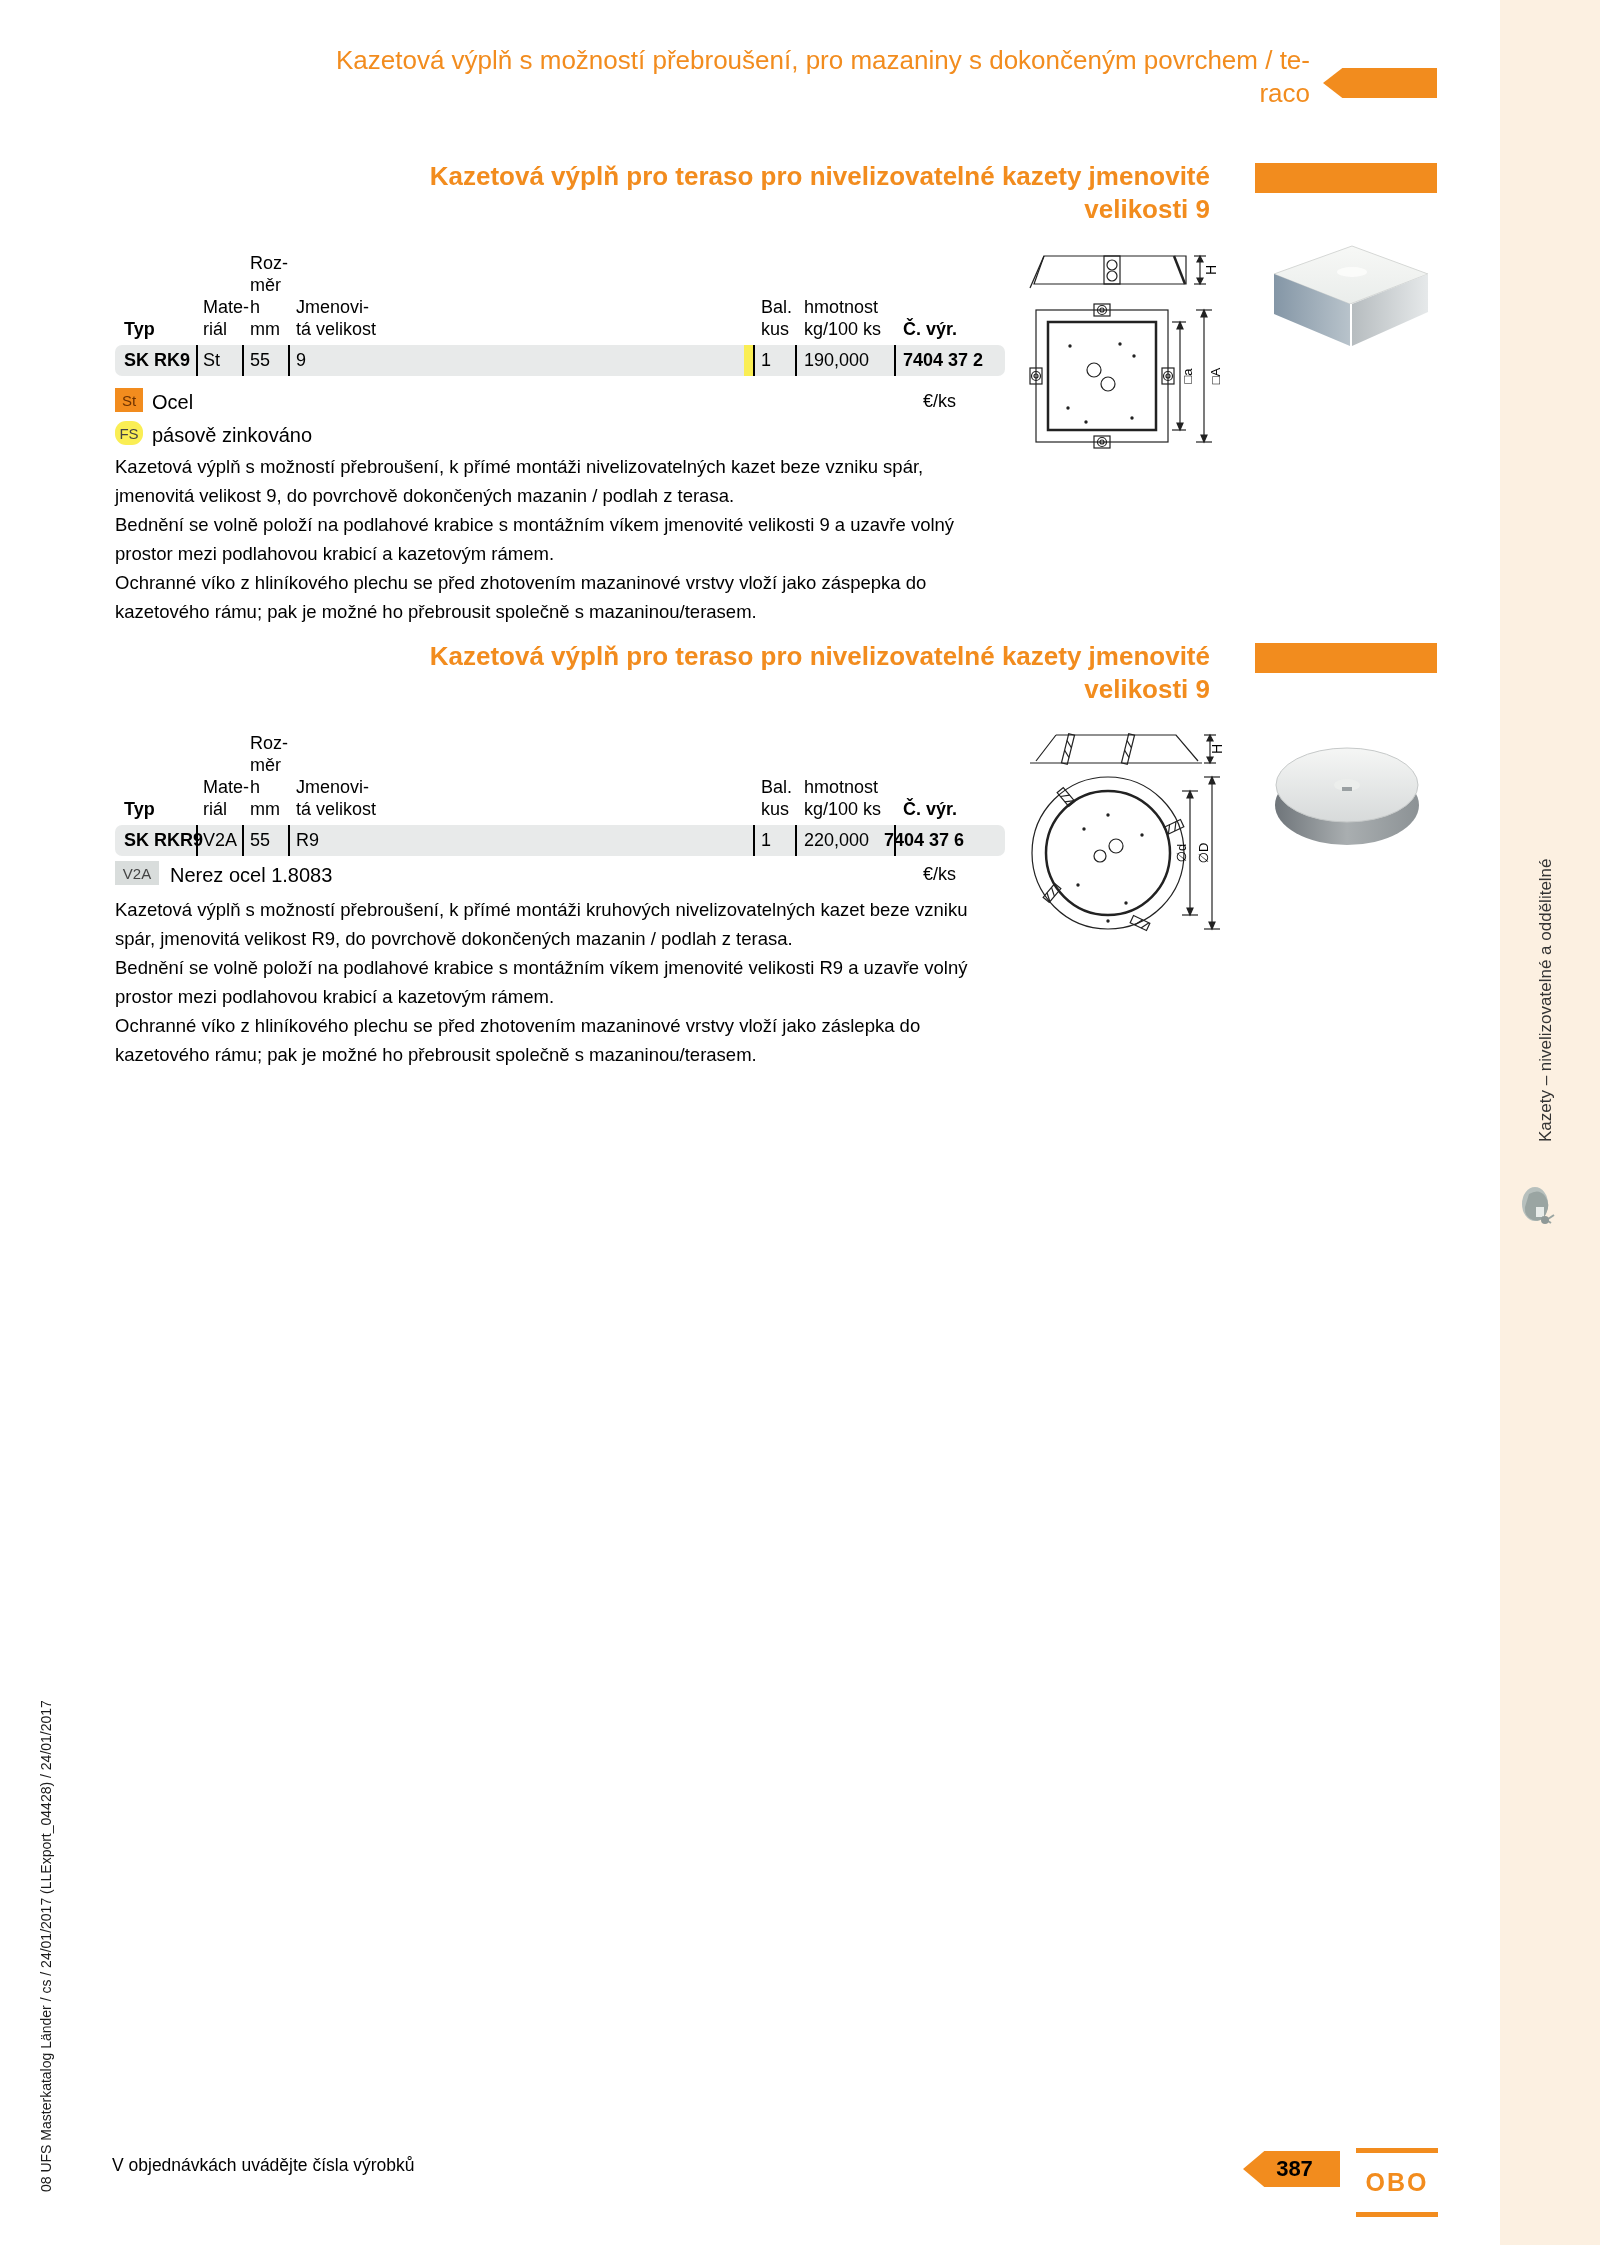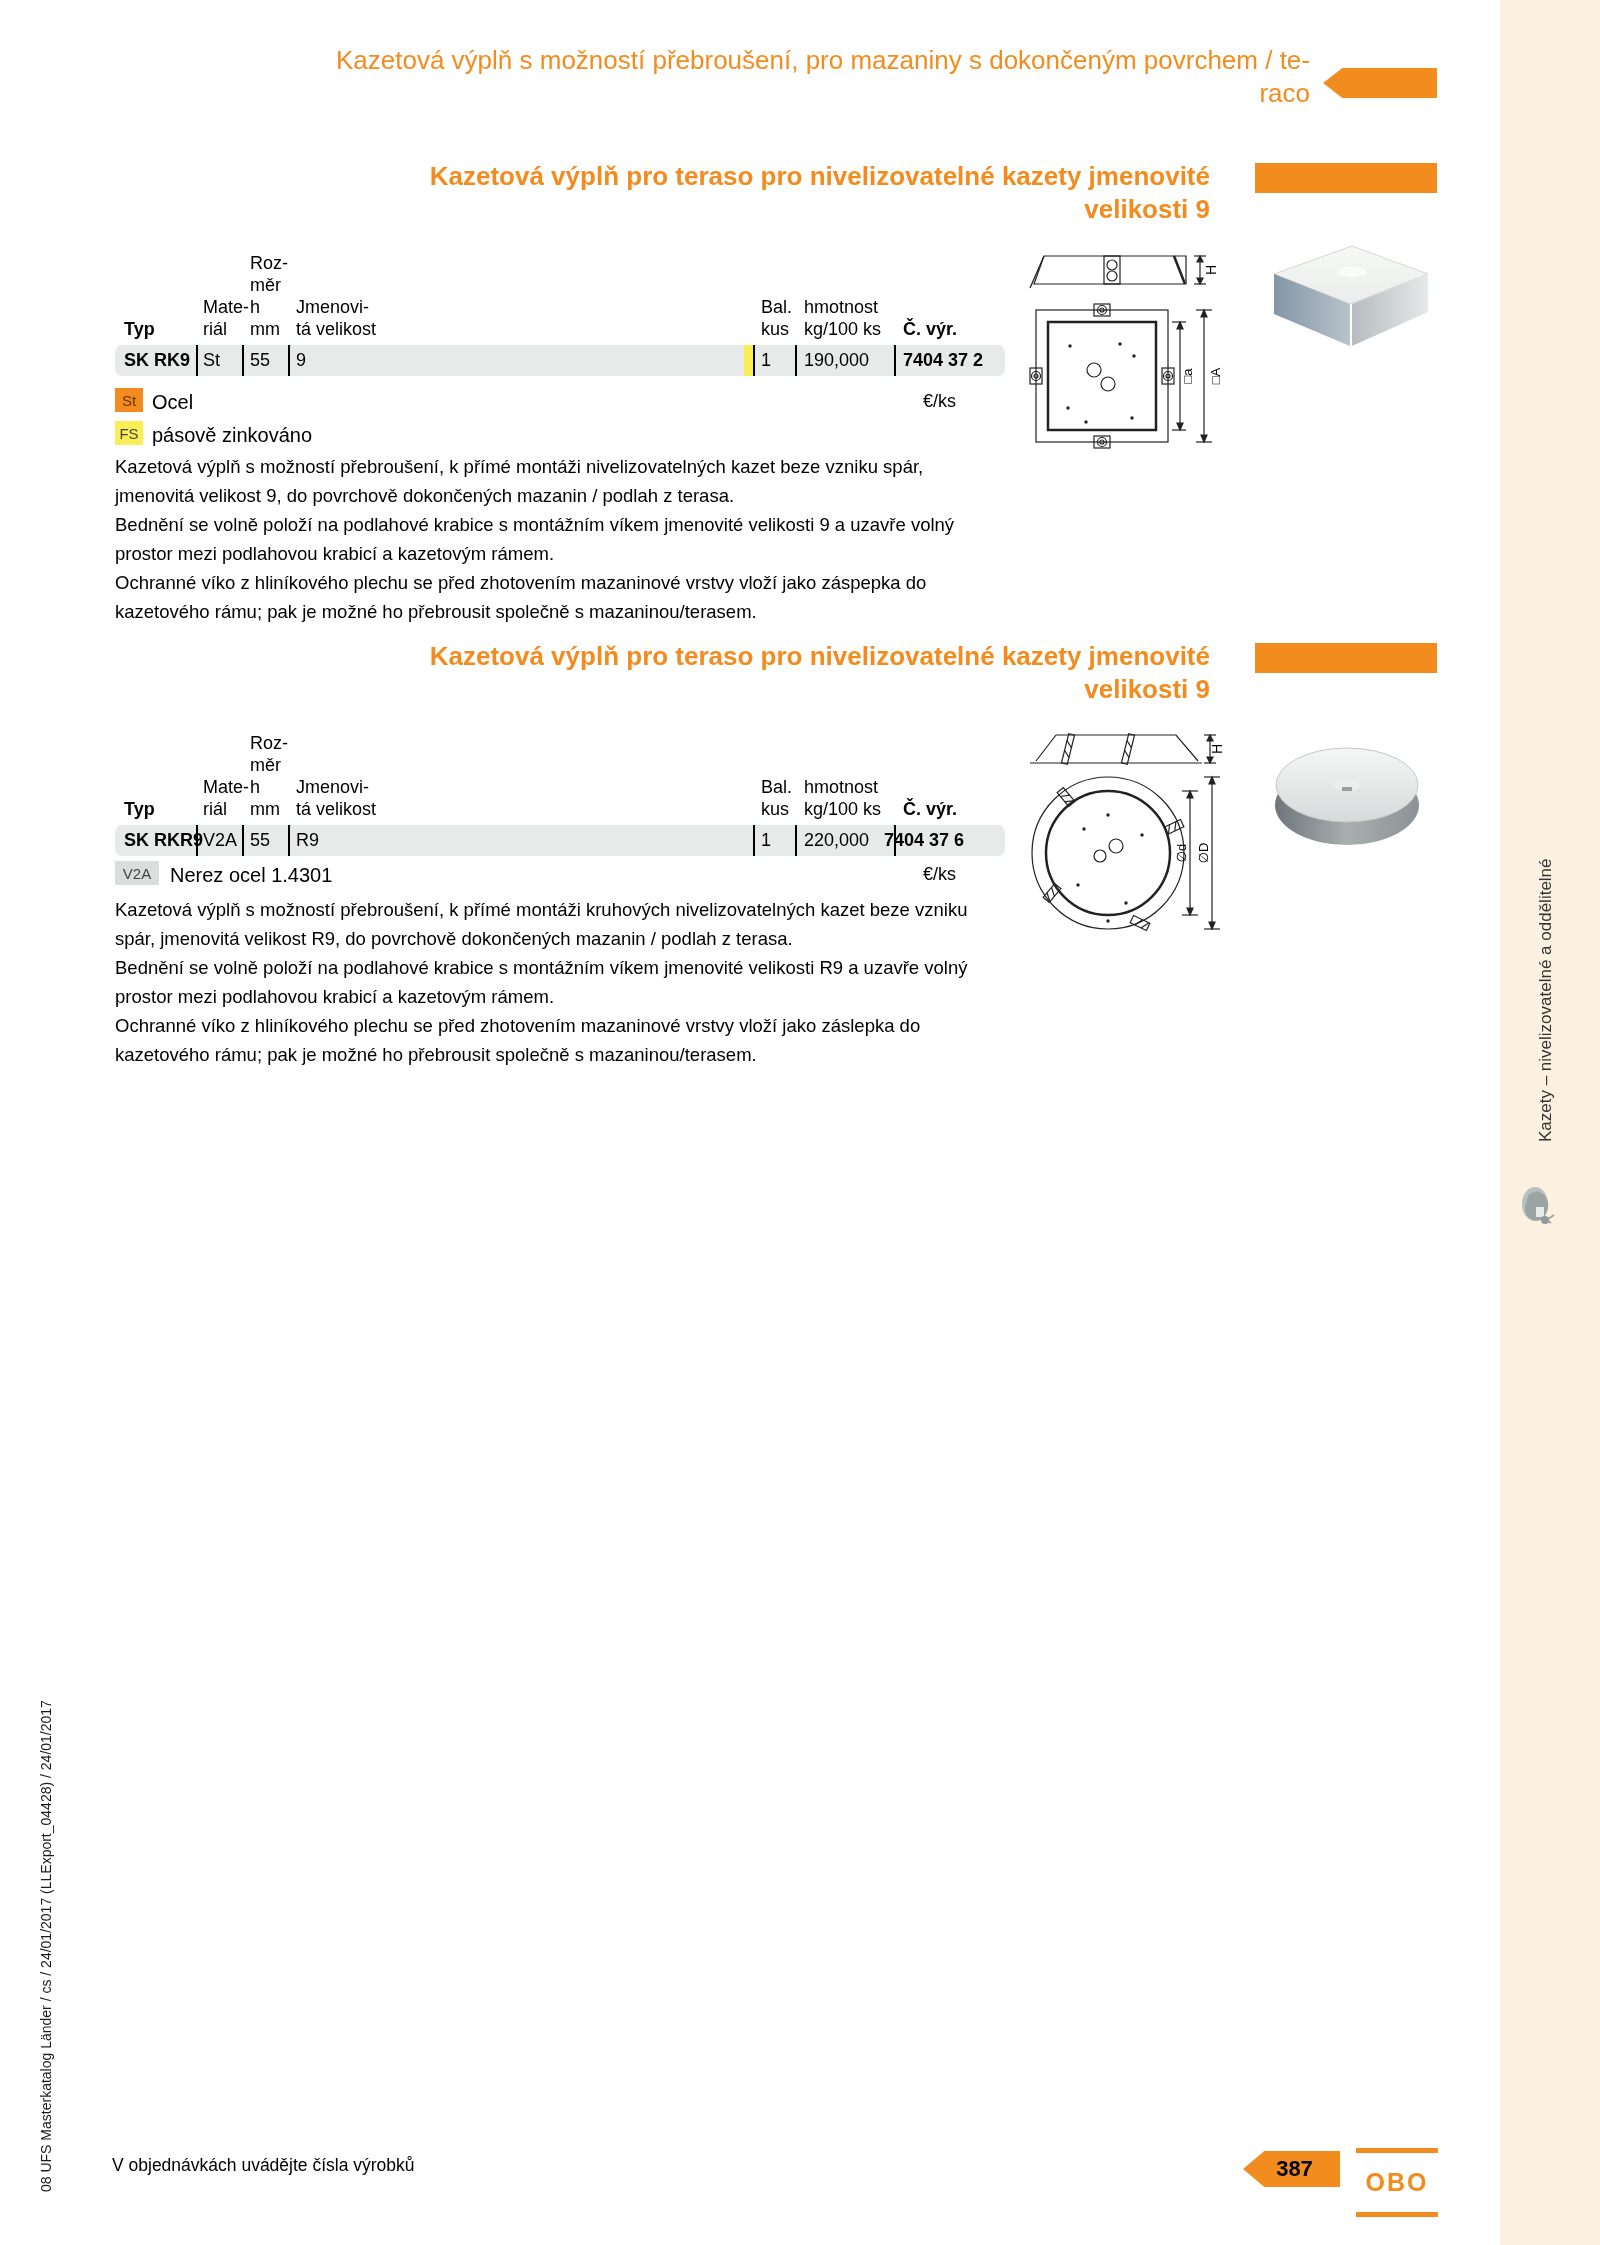--- a/index.html
+++ b/index.html
@@ -24,21 +24,21 @@
   .thead span{position:absolute;font-size:18px;white-space:nowrap;}
   .trow{position:absolute;left:115px;width:890px;height:31px;background:var(--rowgray);border-radius:7px;}
   .trow .cell{position:absolute;top:5px;font-size:18px;white-space:nowrap;}
   .trow .sep{position:absolute;top:0;width:2px;height:31px;background:#000;}
   .trow .hl{position:absolute;top:0;left:629px;width:9px;height:31px;background:var(--yellow);}
   .b{font-weight:bold;}
   
   .badge{position:absolute;height:24px;display:flex;align-items:center;justify-content:center;
     font-size:15px;padding:0 4px;box-sizing:border-box;}
   .badge-st{background:var(--orange);color:#6d3200;}
-  .badge-fs{background:var(--yellow);color:#444;}
+  .badge-fs{background:var(--yellow);color:#444;border-radius:11px;}
   .badge-v2a{background:#D9DDDC;color:#444;}
   .info-label{position:absolute;font-size:20px;}
   .price{position:absolute;width:80px;text-align:left;font-size:18px;}
   
   .desc{position:absolute;left:115px;width:888px;font-size:18.5px;line-height:29px;color:#000;}
   
   .sidebar{position:absolute;left:1500px;top:0;width:100px;height:2245px;background:var(--cream);}
   .vtext{position:absolute;transform-origin:0 0;transform:rotate(-90deg);white-space:nowrap;}
   .sidebar-label{left:1536px;top:1142px;font-size:17px;color:#333;}
   .margin-note{left:38px;top:2192px;font-size:14px;color:#1a1a1a;}
@@ -239,21 +239,21 @@
     <span class="cell" style="left:181px">R9</span>
     <div class="sep" style="left:638px"></div>
     <span class="cell" style="left:646px">1</span>
     <div class="sep" style="left:680px"></div>
     <span class="cell" style="left:689px">220,000</span>
     <div class="sep" style="left:779px"></div>
     <span class="cell b" style="left:769px">7404 37 6</span>
   </div>
 
   <div class="badge badge-v2a" style="left:115px;top:861px;min-width:44px">V2A</div>
-  <div class="info-label" style="left:170px;top:864px">Nerez ocel 1.4301</div>
+  <div class="info-label" style="left:170px;top:864px">Nerez ocel 1.8083</div>
   <div class="price" style="left:923px;top:864px">€/ks</div>
 
   <div class="desc" style="top:895px">
     <div>Kazetová výplň s možností přebroušení, k přímé montáži kruhových nivelizovatelných kazet beze vzniku spár, jmenovitá velikost R9, do povrchově dokončených mazanin / podlah z terasa.</div>
     <div>Bednění se volně položí na podlahové krabice s montážním víkem jmenovité velikosti R9 a uzavře volný prostor mezi podlahovou krabicí a kazetovým rámem.</div>
     <div>Ochranné víko z hliníkového plechu se před zhotovením mazaninové vrstvy vloží jako záslepka do kazetového rámu; pak je možné ho přebrousit společně s mazaninou/terasem.</div>
   </div>
 
   <svg class="abs" style="left:1028px;top:725px" width="196" height="212" viewBox="0 0 196 212">
     <g stroke="#222" fill="none" stroke-width="1.2">

